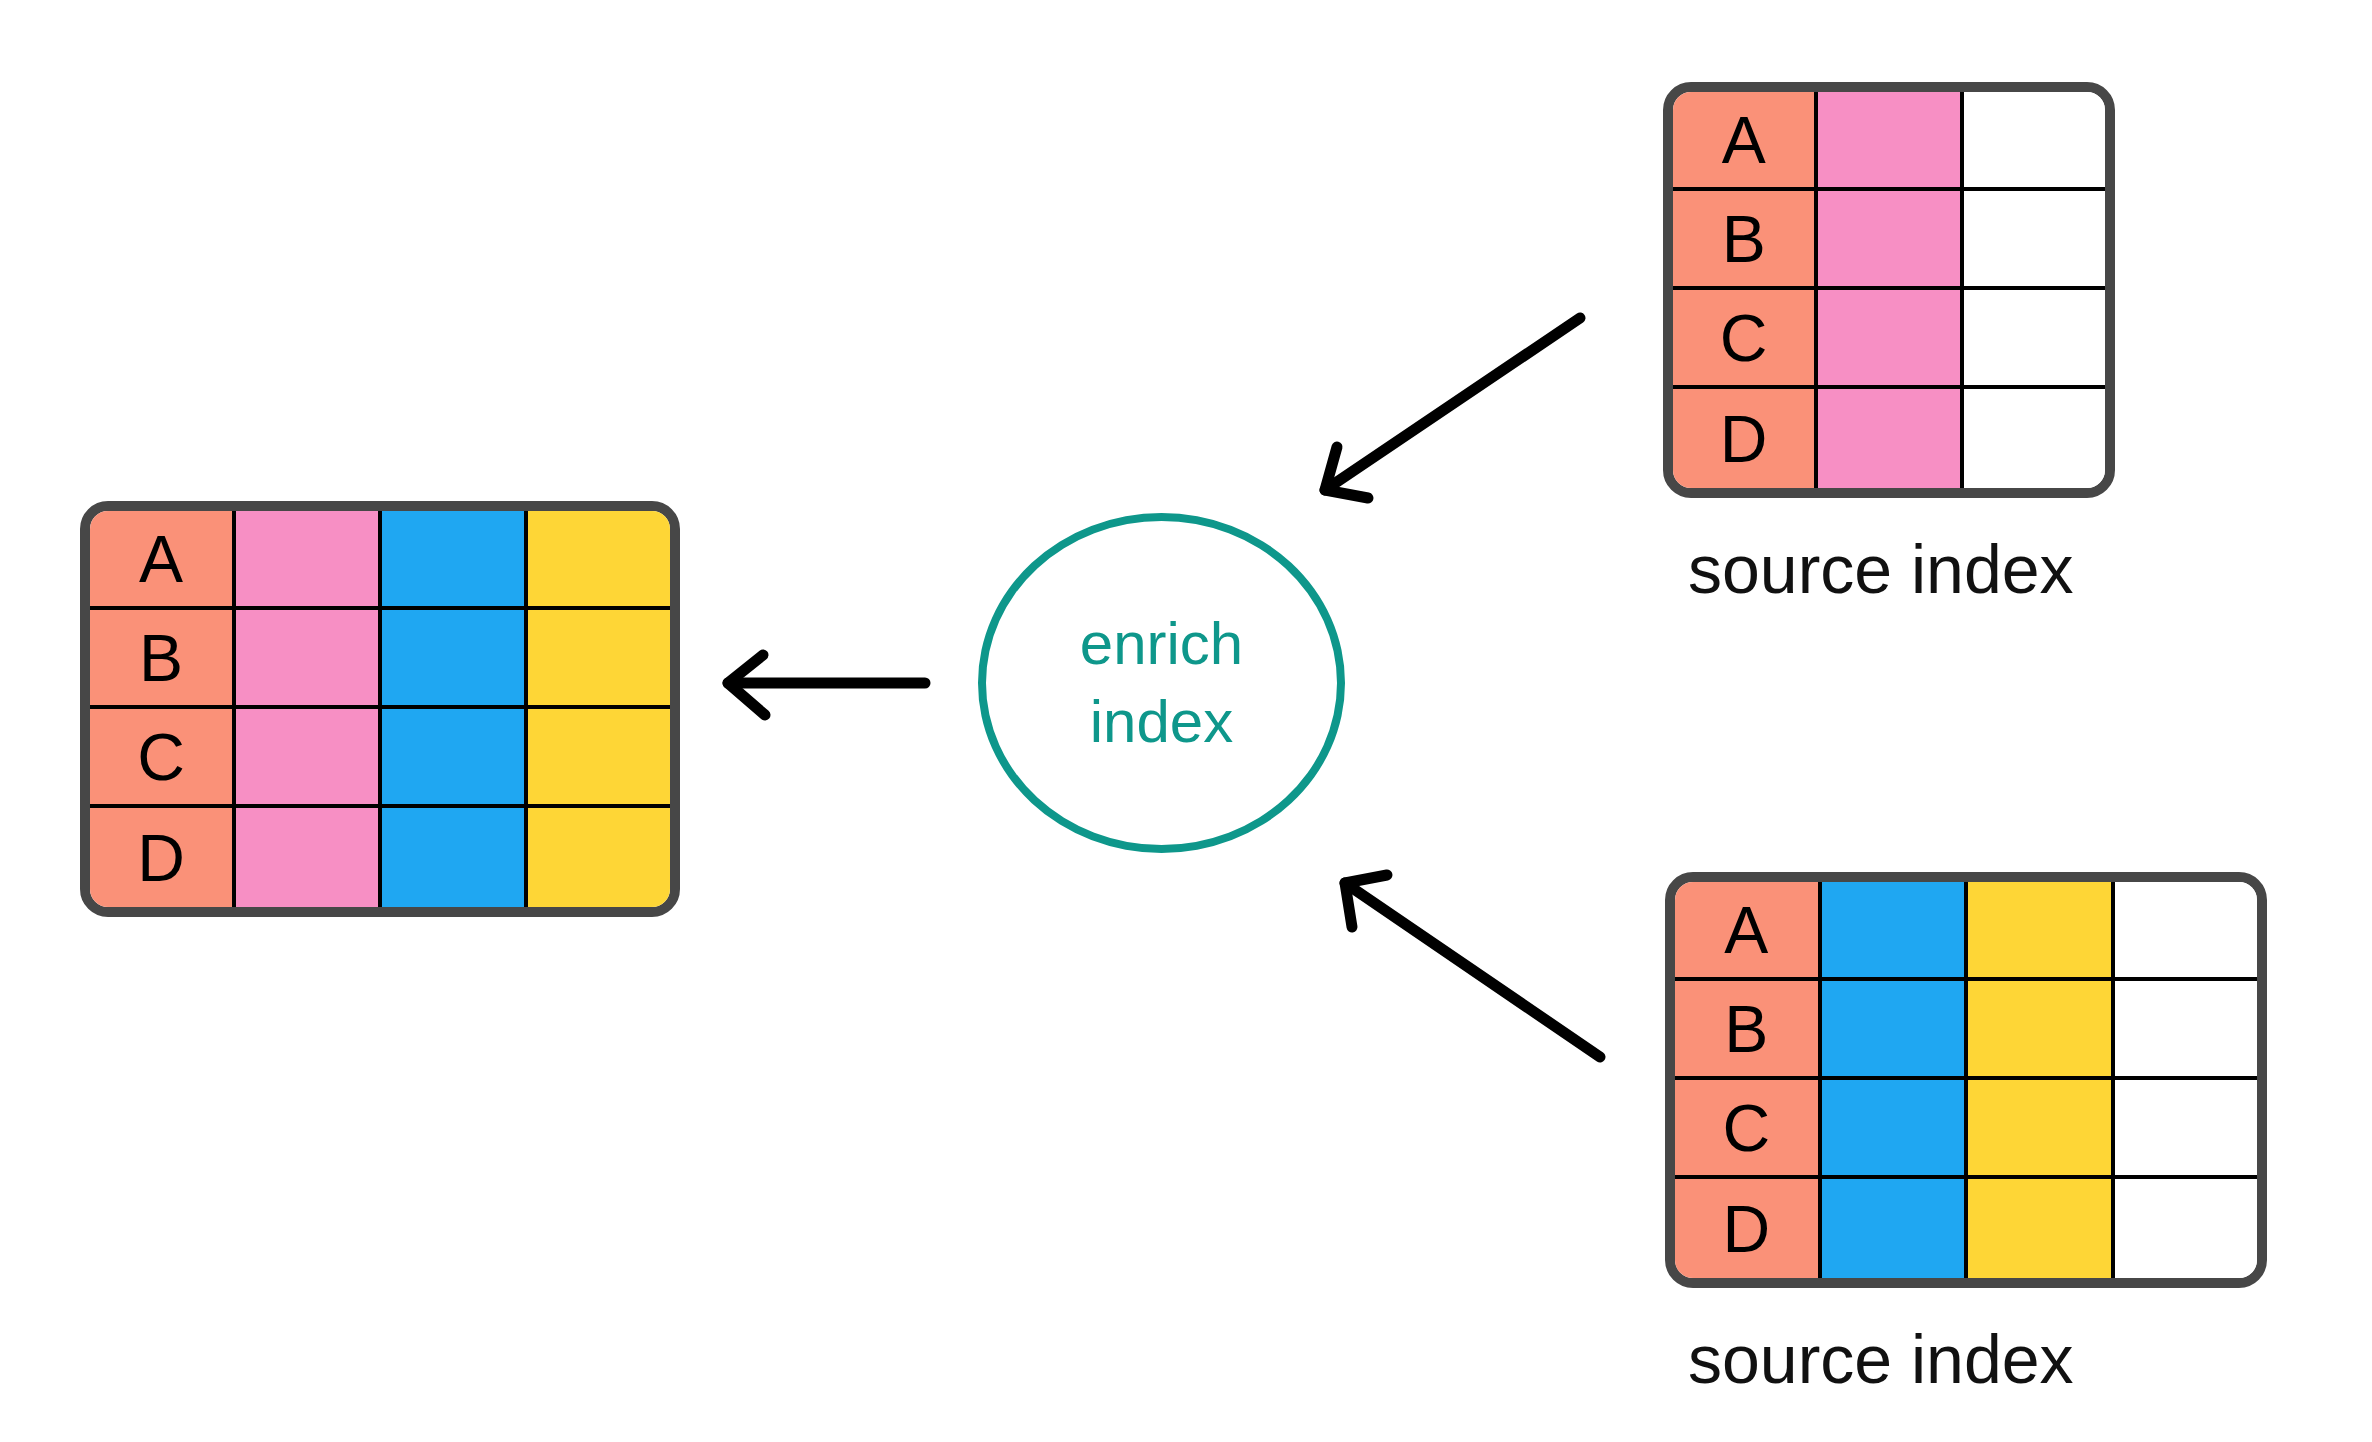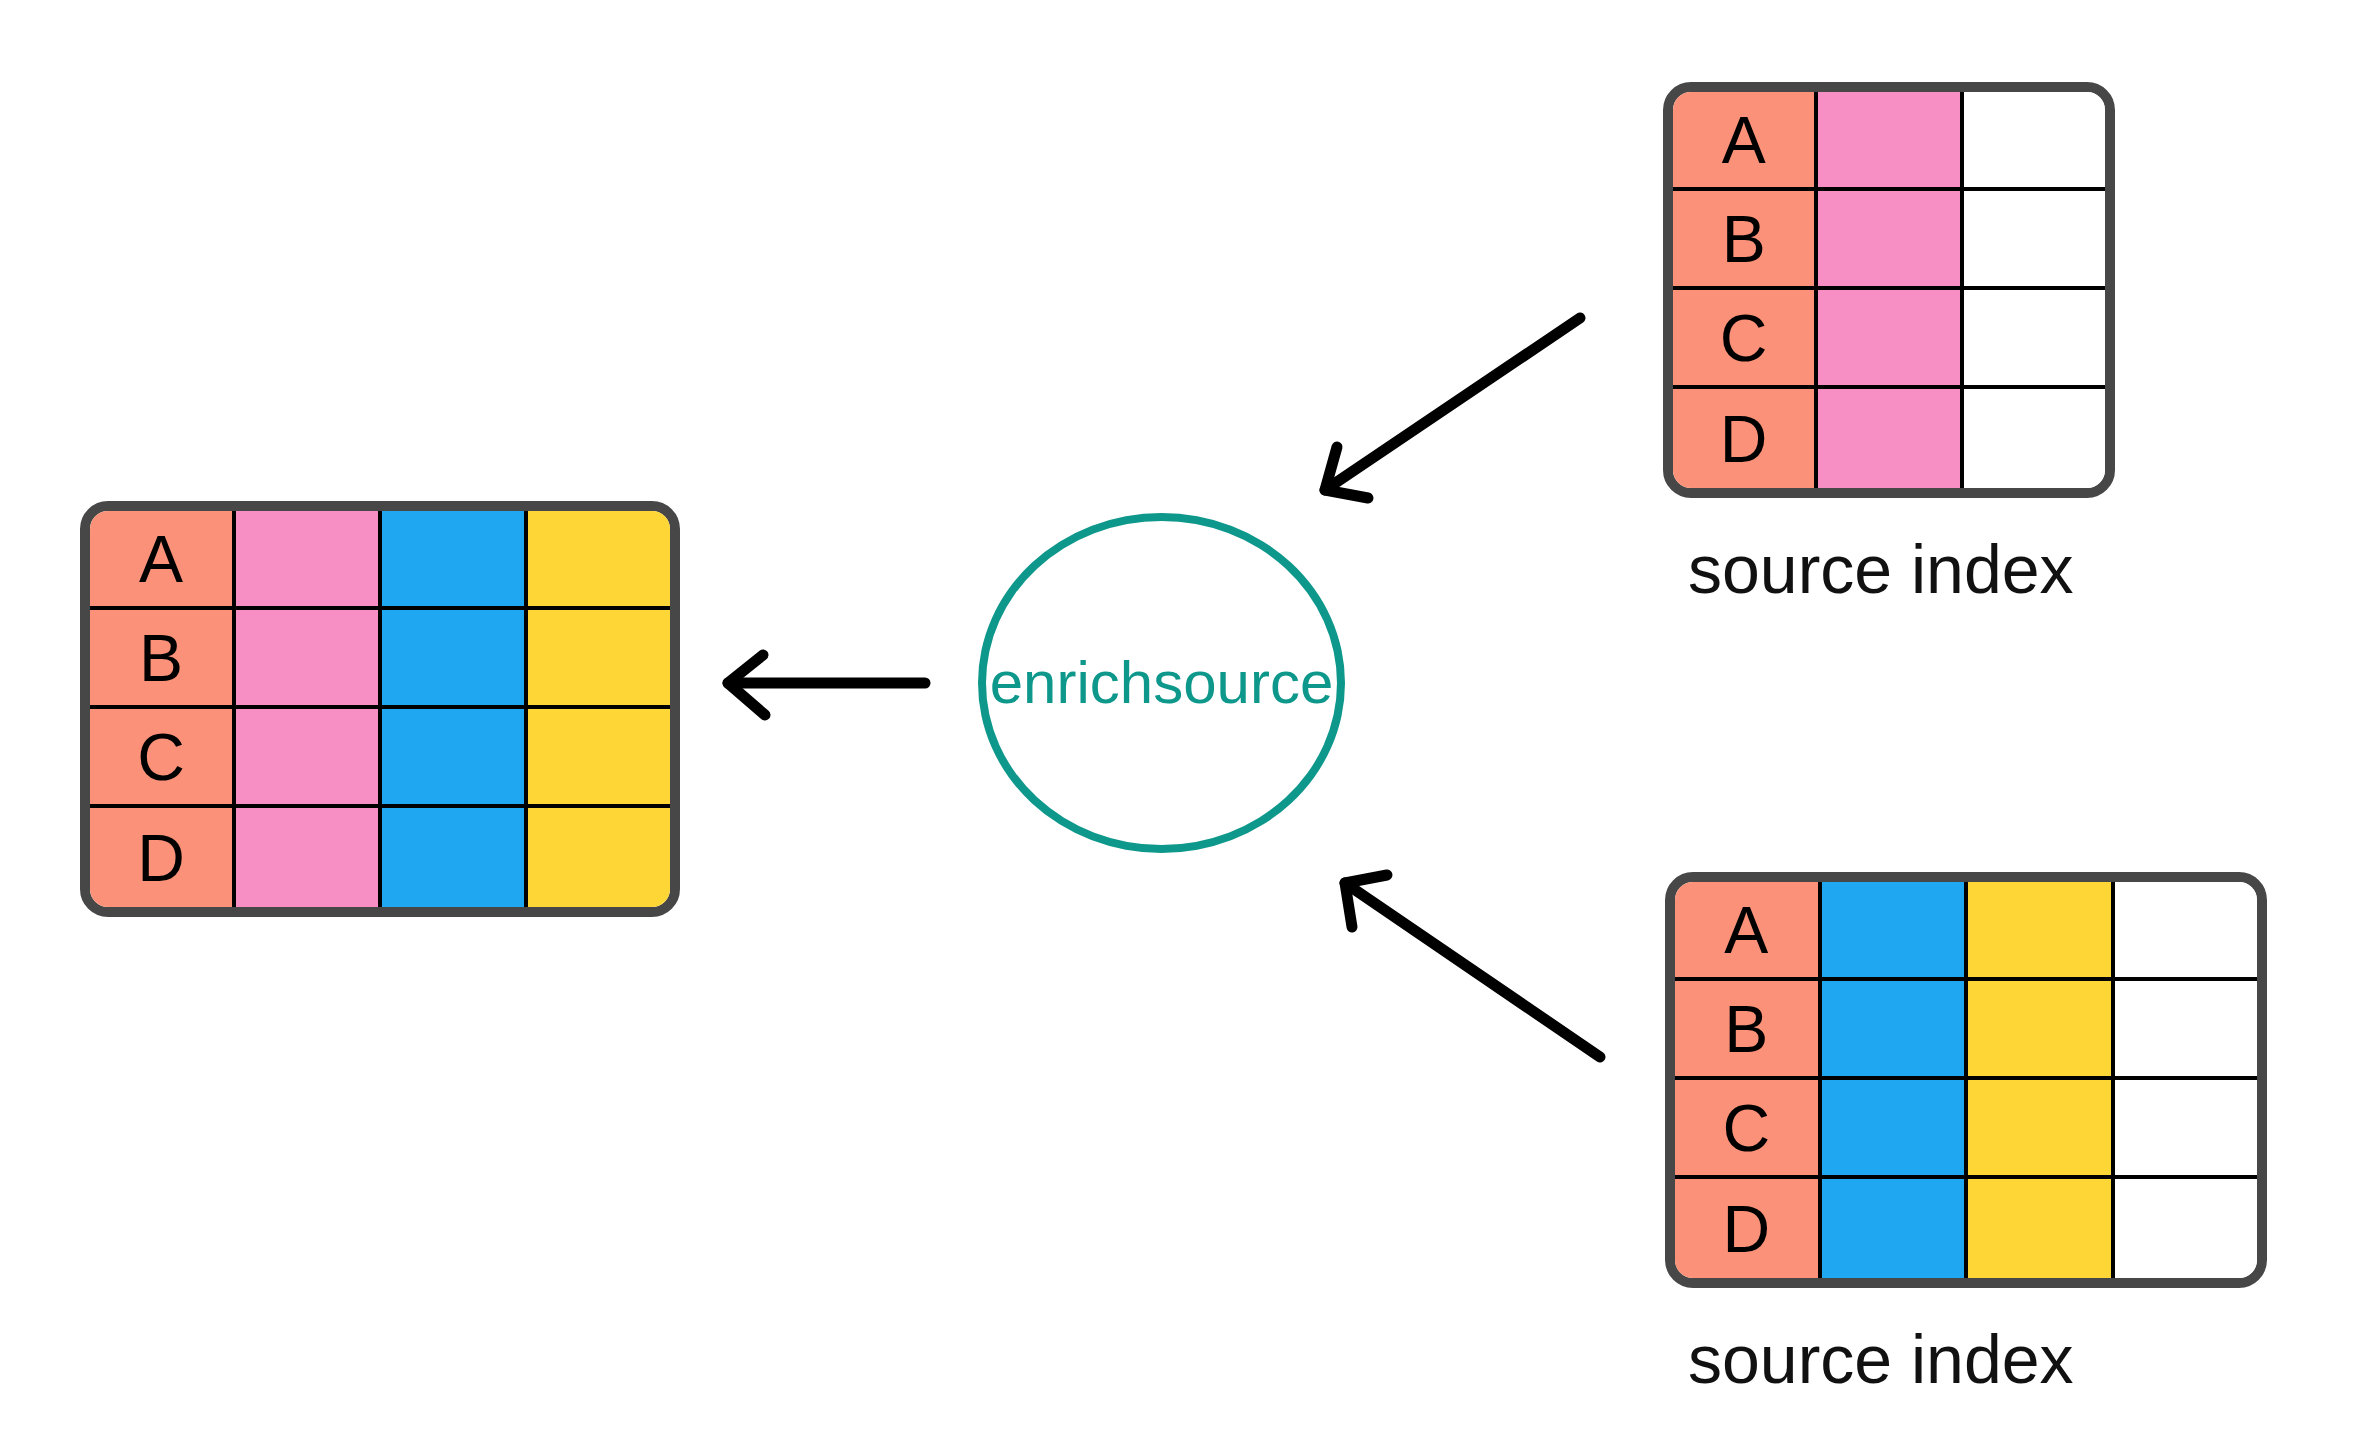--- a/index.html
+++ b/index.html
@@ -50,21 +50,21 @@
   .policy-circle {
     position: absolute;
     left: 978px;
     top: 513px;
     width: 367px;
     height: 340px;
     box-sizing: border-box;
     border: 8px solid var(--teal);
     border-radius: 50%;
     display: flex;
-    flex-direction: row;
+    flex-direction: column;
     align-items: center;
     justify-content: center;
     background: #ffffff;
   }
   .policy-line {
     font-size: 60px;
     line-height: 78px;
     color: var(--teal);
     white-space: nowrap;
   }
@@ -209,16 +209,16 @@
         </div>
         <div class="idx-cell" style="background: rgb(31, 167, 242);"></div>
         <div class="idx-cell" style="background: rgb(254, 214, 54);"></div>
         <div class="idx-cell" style="background: rgb(255, 255, 255);"></div>
       </div>
     </div>
   <div id="label-source-bottom" class="tbl-label">source index</div>
 
   <div class="policy-circle">
     <span class="policy-line">enrich</span>
-    <span class="policy-line">source</span>
+    <span class="policy-line">index</span>
   </div>
 
 </div>
 
 </body></html>

